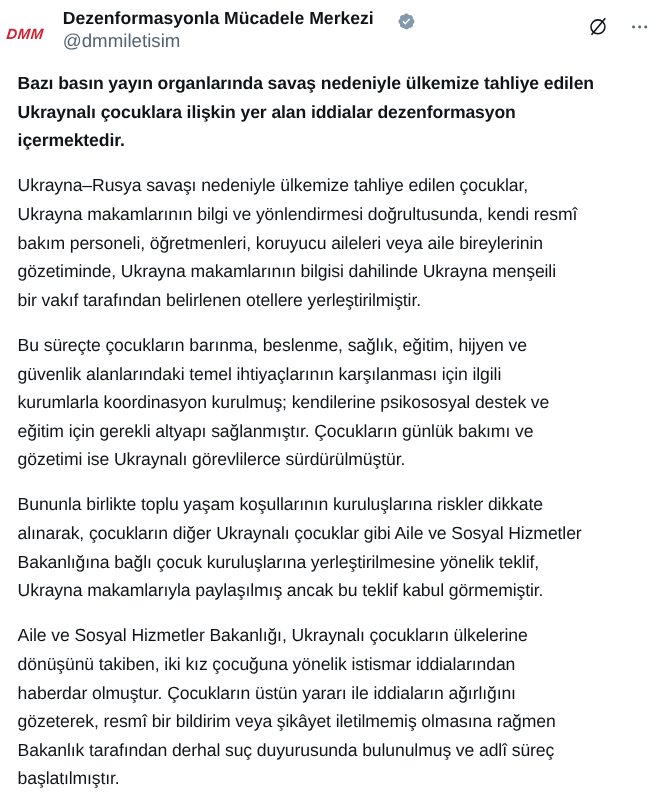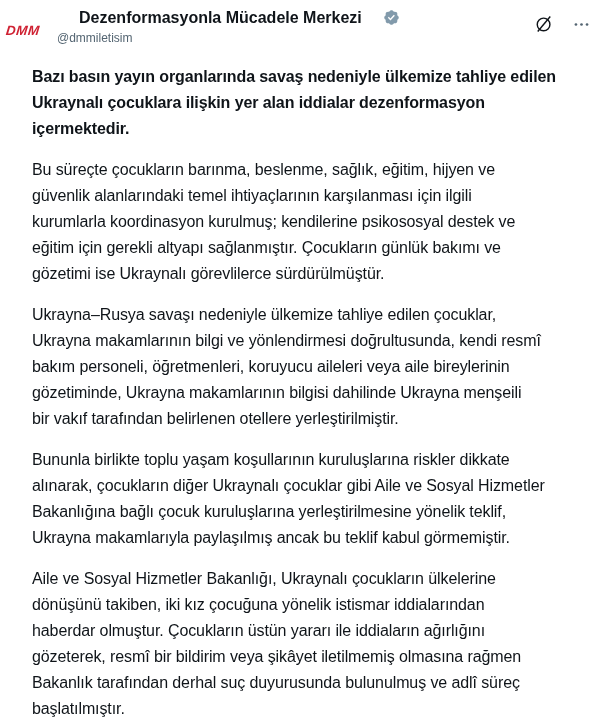--- a/index.html
+++ b/index.html
@@ -14,36 +14,36 @@
     width: 48px; height: 48px; border-radius: 50%;
     background: #ffffff; flex: 0 0 48px; margin-left: -1px;
     display: flex; align-items: center; justify-content: center;
     overflow: hidden; cursor: pointer;
   }
   .avatar-text {
     color: #cf2233; font-weight: 900; font-style: italic;
     font-size: 13.5px; letter-spacing: 0.5px; transform: skewX(-6deg);
   }
   .id-block { flex: 1 1 auto; padding-left: 10px; padding-top: 2px; min-width: 0; }
-  .name-row { display: flex; align-items: flex-start; gap: 21px; margin-left: 22px; }
+  .name-row { display: flex; align-items: flex-end; gap: 21px; }
   .display-name {
     font-weight: 700; font-size: 16px; line-height: 20px; color: #0f1419;
     white-space: nowrap; cursor: pointer;
   }
   .badge { width: 17px; height: 17px; display: inline-block; flex: 0 0 auto; margin-top: 1px; }
-  .handle { font-size: 12px; line-height: 20px; color: #536471; cursor: pointer; }
+  .handle { font-size: 17px; line-height: 20px; color: #536471; cursor: pointer; }
 
   .header-actions { display: flex; align-items: center; gap: 14px; padding-top: 6px; }
   .icon-btn { background: none; border: none; padding: 2px; cursor: pointer; display: flex; align-items: center; }
 
   
   .tweet-body { padding: 8px 16px 0 16px; }
   .tweet-body p {
     font-size: 16px; line-height: 26px; color: #0f1419;
-    white-space: pre-line; margin: 0 0 15px 16px;
+    white-space: pre-line; margin: 0 0 15px 0;
     letter-spacing: -0.1px;
   }
   .tweet-body p.lead { font-weight: 700; }
 </style>
 </head>
 <body>
 
 <div class="post">
 
   <div class="header">
@@ -83,30 +83,30 @@
         </span>
       </button>
     </div>
 
   </div>
 
   <div class="tweet-body">
     <p class="lead">Bazı basın yayın organlarında savaş nedeniyle ülkemize tahliye edilen
 Ukraynalı çocuklara ilişkin yer alan iddialar dezenformasyon
 içermektedir.</p>
+    <p>Ukrayna–Rusya savaşı nedeniyle ülkemize tahliye edilen çocuklar,
+Ukrayna makamlarının bilgi ve yönlendirmesi doğrultusunda, kendi resmî
+bakım personeli, öğretmenleri, koruyucu aileleri veya aile bireylerinin
+gözetiminde, Ukrayna makamlarının bilgisi dahilinde Ukrayna menşeili
+bir vakıf tarafından belirlenen otellere yerleştirilmiştir.</p>
     <p>Bu süreçte çocukların barınma, beslenme, sağlık, eğitim, hijyen ve
 güvenlik alanlarındaki temel ihtiyaçlarının karşılanması için ilgili
 kurumlarla koordinasyon kurulmuş; kendilerine psikososyal destek ve
 eğitim için gerekli altyapı sağlanmıştır. Çocukların günlük bakımı ve
 gözetimi ise Ukraynalı görevlilerce sürdürülmüştür.</p>
-    <p>Ukrayna–Rusya savaşı nedeniyle ülkemize tahliye edilen çocuklar,
-Ukrayna makamlarının bilgi ve yönlendirmesi doğrultusunda, kendi resmî
-bakım personeli, öğretmenleri, koruyucu aileleri veya aile bireylerinin
-gözetiminde, Ukrayna makamlarının bilgisi dahilinde Ukrayna menşeili
-bir vakıf tarafından belirlenen otellere yerleştirilmiştir.</p>
     <p>Bununla birlikte toplu yaşam koşullarının kuruluşlarına riskler dikkate
 alınarak, çocukların diğer Ukraynalı çocuklar gibi Aile ve Sosyal Hizmetler
 Bakanlığına bağlı çocuk kuruluşlarına yerleştirilmesine yönelik teklif,
 Ukrayna makamlarıyla paylaşılmış ancak bu teklif kabul görmemiştir.</p>
     <p>Aile ve Sosyal Hizmetler Bakanlığı, Ukraynalı çocukların ülkelerine
 dönüşünü takiben, iki kız çocuğuna yönelik istismar iddialarından
 haberdar olmuştur. Çocukların üstün yararı ile iddiaların ağırlığını
 gözeterek, resmî bir bildirim veya şikâyet iletilmemiş olmasına rağmen
 Bakanlık tarafından derhal suç duyurusunda bulunulmuş ve adlî süreç
 başlatılmıştır.</p>

